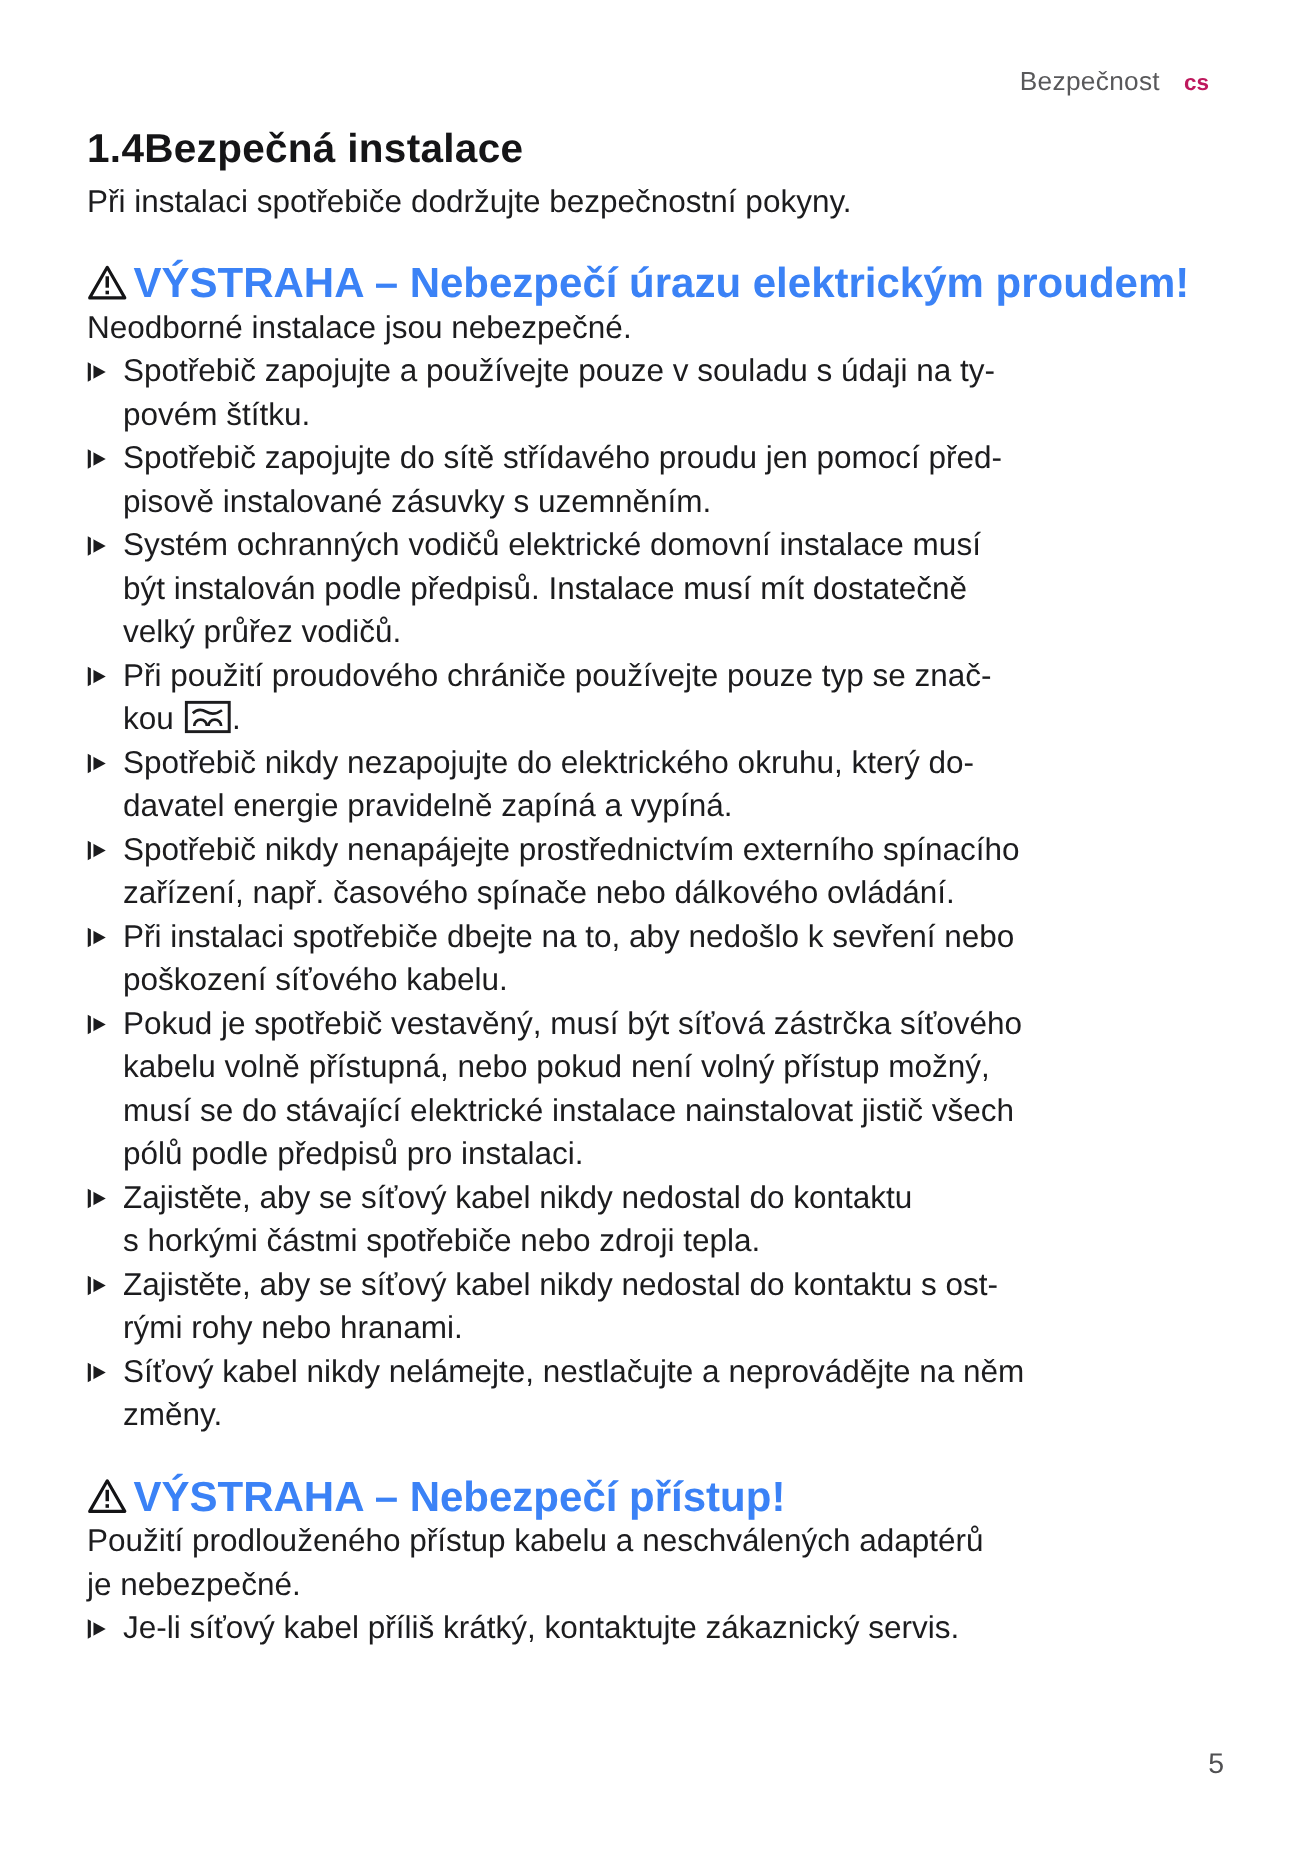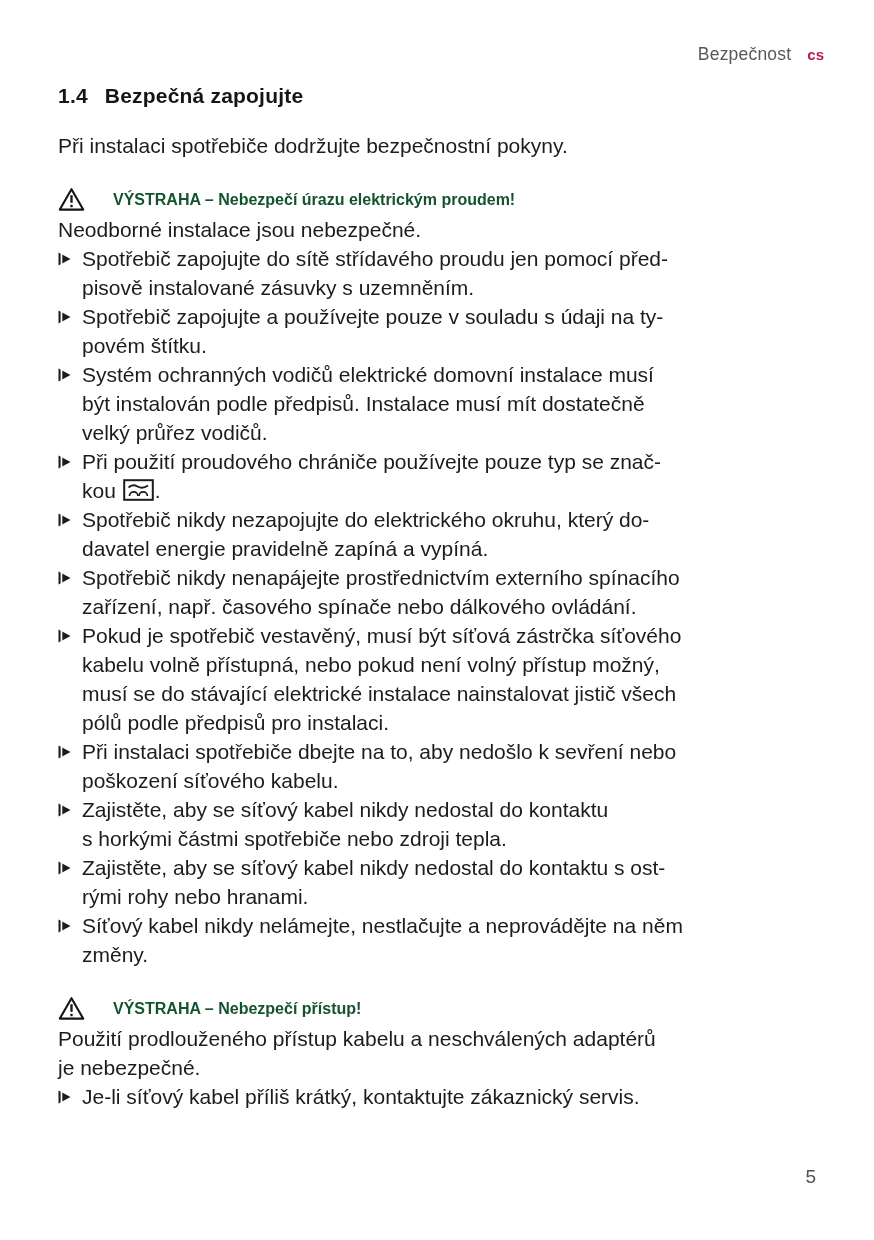--- a/index.html
+++ b/index.html
@@ -10,21 +10,21 @@
     height: 1240px;
     margin: 0 auto;
     background: #ffffff;
     font-family: "Liberation Sans", "DejaVu Sans", sans-serif;
     color: #1c1c1e;
     overflow: hidden;
   }
   .running-header {
     position: absolute;
     top: 44px;
-    right: 50px;
+    right: 68px;
     display: flex;
     align-items: baseline;
     gap: 16px;
   }
   .running-header .section-name {
     font-size: 17.5px;
     color: #58585a;
     letter-spacing: 0.2px;
   }
   .running-header .lang-code {
@@ -33,41 +33,40 @@
     color: #be185d;
   }
   .content {
     position: absolute;
     top: 84px;
     left: 58px;
     width: 760px;
   }
   h1.page-title {
     display: flex;
-    gap: 17px;
-    font-size: 21px;
+    font-size: 27px;
     font-weight: bold;
     color: #151517;
     letter-spacing: 0.2px;
-    margin-bottom: 23px;
+    margin-bottom: 5px;
   }
   .body-text {
     font-size: 21px;
     line-height: 29px;
     white-space: pre-line;
   }
   .intro-para { margin-bottom: 16px; }
   .warning-block { margin-top: 25px; }
   .warning-heading {
     display: flex;
     align-items: flex-start;
-    gap: 28px;
-    font-size: 16px;
+    gap: 4px;
+    font-size: 28px;
     font-weight: bold;
-    color: #14532d;
+    color: #3b82f6;
     line-height: 29px;
     margin-bottom: 1px;
   }
   .warning-heading svg { flex: 0 0 auto; margin-top: 2px; }
   ul.bullet-list { list-style: none; }
   ul.bullet-list li {
     display: flex;
     align-items: flex-start;
   }
   .bullet-marker {
@@ -95,21 +94,21 @@
 
   <div class="running-header">
     <span class="section-name">Bezpečnost</span>
     <span class="lang-code">cs</span>
   </div>
 
   <div class="content">
 
     <h1 class="page-title">
       <span>1.4</span>
-      <span>Bezpečná zapojujte</span>
+      <span>Bezpečná instalace</span>
     </h1>
 
     <p class="body-text intro-para">Při instalaci spotřebiče dodržujte bezpečnostní pokyny.</p>
 
     <div class="warning-block">
       <div class="warning-heading">
         <svg width="27" height="25" viewBox="0 0 27 25" aria-hidden="true">
           <path d="M13.5 2.2 L25.2 22.6 H1.8 Z" fill="none" stroke="#141416" stroke-width="2.1" stroke-linejoin="round"></path>
           <rect x="12.35" y="8.2" width="2.3" height="7.6" fill="#141416"></rect>
           <rect x="12.35" y="17.8" width="2.3" height="2.4" fill="#141416"></rect>
@@ -117,30 +116,30 @@
         <span>VÝSTRAHA – Nebezpečí úrazu elektrickým proudem!</span>
       </div>
       <p class="body-text">Neodborné instalace jsou nebezpečné.</p>
 
       <ul class="bullet-list">
         <li>
           <span class="bullet-marker"><svg width="13" height="14" viewBox="0 0 13 14">
                 <polygon points="0.5,0.5 12.5,7 0.5,13.5" fill="#1c1c1e"></polygon>
                 <rect x="2.6" y="0.5" width="1.7" height="13" fill="#ffffff"></rect>
               </svg></span>
+          <span class="body-text">Spotřebič zapojujte a používejte pouze v souladu s údaji na ty-
+povém štítku.</span>
+        </li>
+        <li>
+          <span class="bullet-marker"><svg width="13" height="14" viewBox="0 0 13 14">
+                <polygon points="0.5,0.5 12.5,7 0.5,13.5" fill="#1c1c1e"></polygon>
+                <rect x="2.6" y="0.5" width="1.7" height="13" fill="#ffffff"></rect>
+              </svg></span>
           <span class="body-text">Spotřebič zapojujte do sítě střídavého proudu jen pomocí před-
 pisově instalované zásuvky s uzemněním.</span>
-        </li>
-        <li>
-          <span class="bullet-marker"><svg width="13" height="14" viewBox="0 0 13 14">
-                <polygon points="0.5,0.5 12.5,7 0.5,13.5" fill="#1c1c1e"></polygon>
-                <rect x="2.6" y="0.5" width="1.7" height="13" fill="#ffffff"></rect>
-              </svg></span>
-          <span class="body-text">Spotřebič zapojujte a používejte pouze v souladu s údaji na ty-
-povém štítku.</span>
         </li>
         <li>
           <span class="bullet-marker"><svg width="13" height="14" viewBox="0 0 13 14">
                 <polygon points="0.5,0.5 12.5,7 0.5,13.5" fill="#1c1c1e"></polygon>
                 <rect x="2.6" y="0.5" width="1.7" height="13" fill="#ffffff"></rect>
               </svg></span>
           <span class="body-text">Systém ochranných vodičů elektrické domovní instalace musí
 být instalován podle předpisů. Instalace musí mít dostatečně
 velký průřez vodičů.</span>
         </li>
@@ -171,32 +170,32 @@
                 <rect x="2.6" y="0.5" width="1.7" height="13" fill="#ffffff"></rect>
               </svg></span>
           <span class="body-text">Spotřebič nikdy nenapájejte prostřednictvím externího spínacího
 zařízení, např. časového spínače nebo dálkového ovládání.</span>
         </li>
         <li>
           <span class="bullet-marker"><svg width="13" height="14" viewBox="0 0 13 14">
                 <polygon points="0.5,0.5 12.5,7 0.5,13.5" fill="#1c1c1e"></polygon>
                 <rect x="2.6" y="0.5" width="1.7" height="13" fill="#ffffff"></rect>
               </svg></span>
+          <span class="body-text">Při instalaci spotřebiče dbejte na to, aby nedošlo k sevření nebo
+poškození síťového kabelu.</span>
+        </li>
+        <li>
+          <span class="bullet-marker"><svg width="13" height="14" viewBox="0 0 13 14">
+                <polygon points="0.5,0.5 12.5,7 0.5,13.5" fill="#1c1c1e"></polygon>
+                <rect x="2.6" y="0.5" width="1.7" height="13" fill="#ffffff"></rect>
+              </svg></span>
           <span class="body-text">Pokud je spotřebič vestavěný, musí být síťová zástrčka síťového
 kabelu volně přístupná, nebo pokud není volný přístup možný,
 musí se do stávající elektrické instalace nainstalovat jistič všech
 pólů podle předpisů pro instalaci.</span>
-        </li>
-        <li>
-          <span class="bullet-marker"><svg width="13" height="14" viewBox="0 0 13 14">
-                <polygon points="0.5,0.5 12.5,7 0.5,13.5" fill="#1c1c1e"></polygon>
-                <rect x="2.6" y="0.5" width="1.7" height="13" fill="#ffffff"></rect>
-              </svg></span>
-          <span class="body-text">Při instalaci spotřebiče dbejte na to, aby nedošlo k sevření nebo
-poškození síťového kabelu.</span>
         </li>
       </ul>
 
 
       <ul class="bullet-list">
         <li>
           <span class="bullet-marker"><svg width="13" height="14" viewBox="0 0 13 14">
                 <polygon points="0.5,0.5 12.5,7 0.5,13.5" fill="#1c1c1e"></polygon>
                 <rect x="2.6" y="0.5" width="1.7" height="13" fill="#ffffff"></rect>
               </svg></span>

